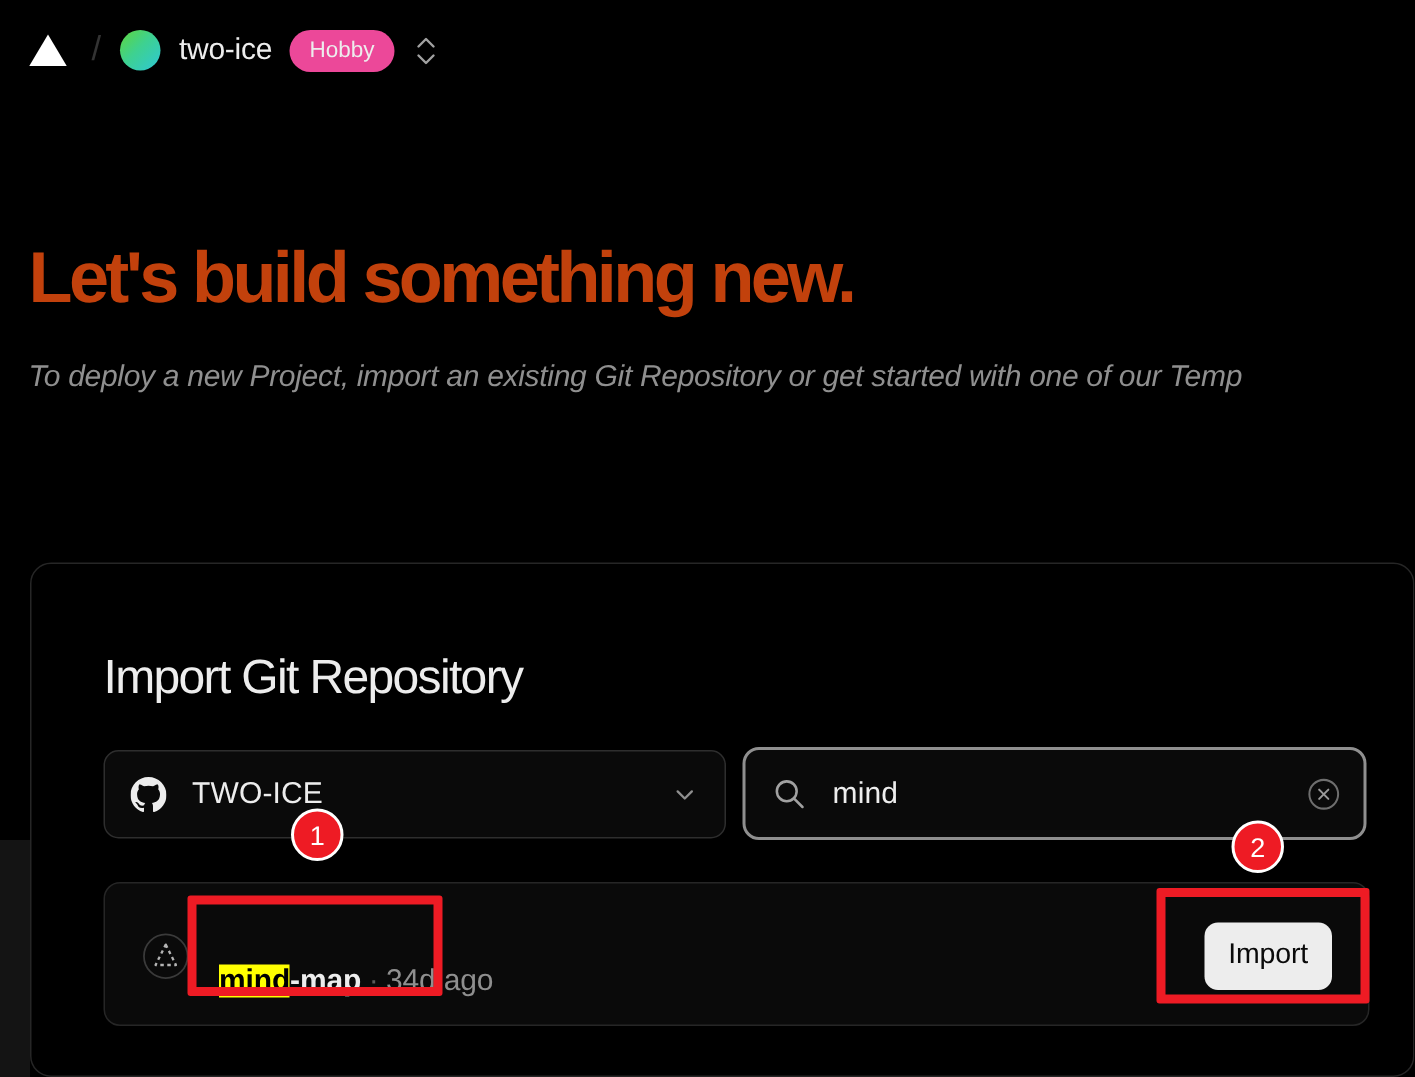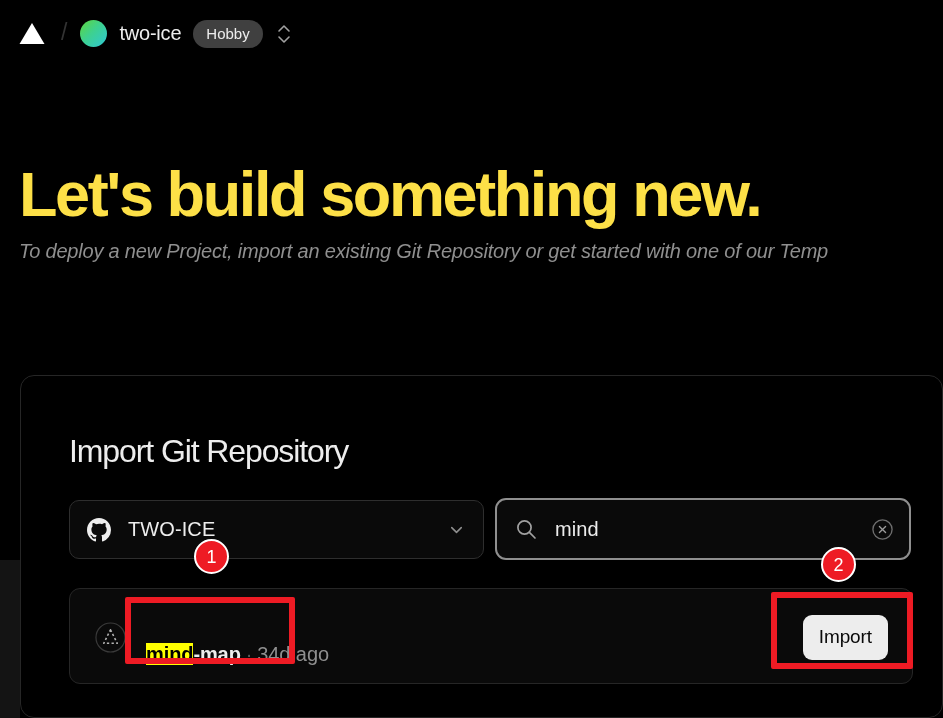--- a/index.html
+++ b/index.html
@@ -76,21 +76,21 @@
   .team-name {
     color: #ededed;
     font-size: 20px;
     font-weight: 500;
     letter-spacing: -0.2px;
     white-space: nowrap;
   }
 
   .plan-badge {
     margin-left: 12px;
-    background: #404040;
+    background: #ec4899;
     color: #ededed;
     font-size: 15px;
     padding: 6px 13px 7px;
     border-radius: 999px;
     line-height: 1;
     white-space: nowrap;
     cursor: pointer;
   }
 
   .selector-icon {
@@ -99,24 +99,24 @@
     height: 26px;
     cursor: pointer;
     flex: 0 0 auto;
   }
 
   
   .hero-title {
     position: absolute;
     left: 19px;
     top: 160px;
-    font-size: 63px;
+    font-size: 48px;
     line-height: 1.1;
     font-weight: 700;
-    color: #fde047;
+    color: #c2410c;
     letter-spacing: -2.4px;
     white-space: nowrap;
   }
 
   .hero-sub {
     position: absolute;
     left: 19px;
     top: 240px;
     font-size: 20px;
     color: #8f8f8f;

